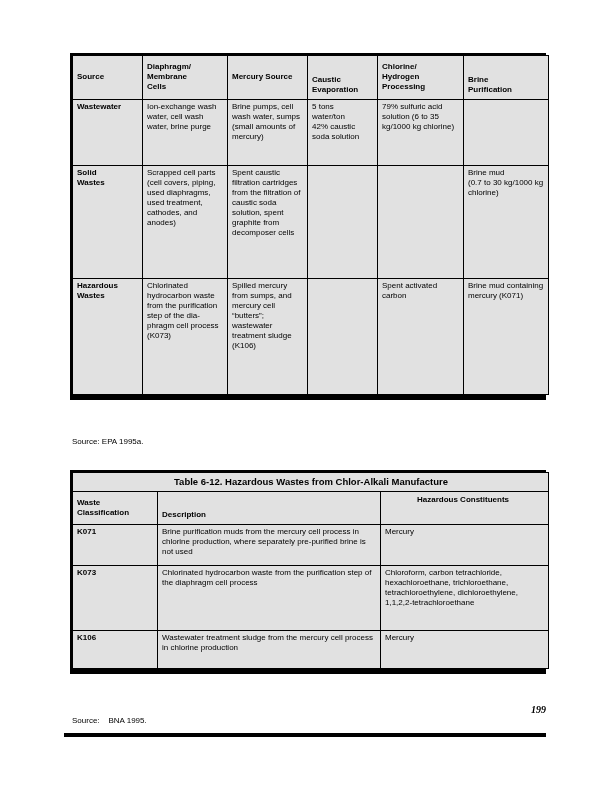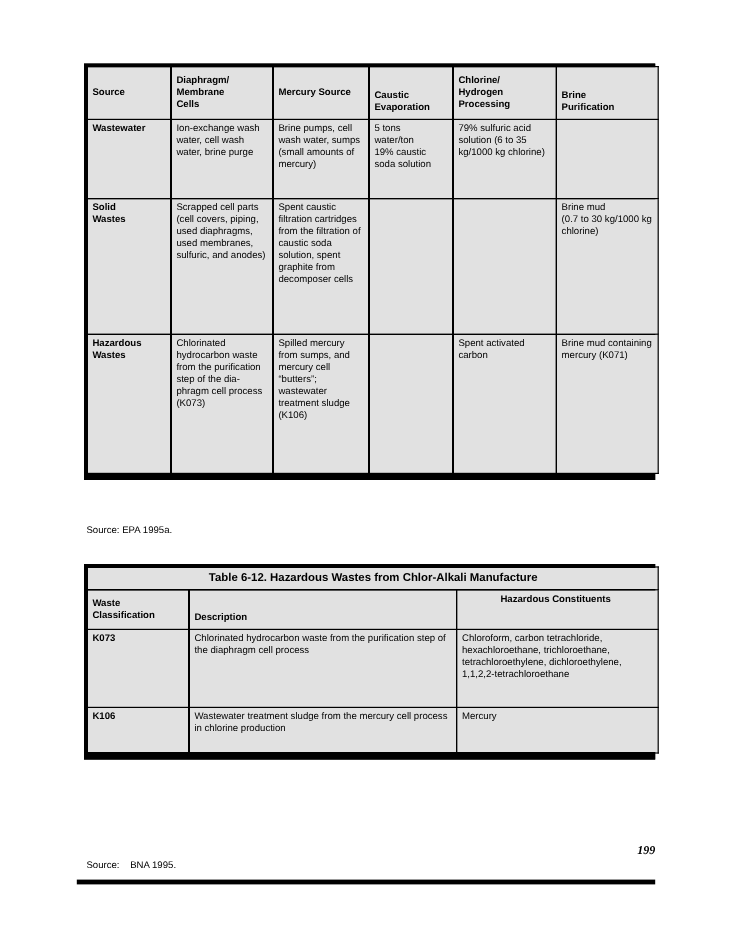--- a/index.html
+++ b/index.html
@@ -86,28 +86,28 @@
 Processing</th>
         <th class="va-bot">Brine
 Purification</th>
       </tr>
       <tr class="r-t1-0">
         <td class="rowhead">Wastewater</td>
         <td>Ion-exchange wash water, cell wash water, brine purge</td>
         <td>Brine pumps, cell wash water, sumps (small amounts of mercury)</td>
         <td>5 tons
 water/ton
-19% caustic soda solution</td>
+42% caustic soda solution</td>
         <td>79% sulfuric acid solution (6 to 35 kg/1000 kg chlorine)</td>
         <td></td>
       </tr>
       <tr class="r-t1-1">
         <td class="rowhead">Solid
 Wastes</td>
-        <td>Scrapped cell parts (cell covers, piping, used diaphragms, used membranes, sulfuric, and anodes)</td>
+        <td>Scrapped cell parts (cell covers, piping, used diaphragms, used treatment, cathodes, and anodes)</td>
         <td>Spent caustic filtration cartridges from the filtration of caustic soda solution, spent graphite from decomposer cells</td>
         <td></td>
         <td></td>
         <td>Brine mud
 (0.7 to 30 kg/1000 kg chlorine)</td>
       </tr>
       <tr class="r-t1-2">
         <td class="rowhead">Hazardous
 Wastes</td>
         <td>Chlorinated hydrocarbon waste from the purification step of the dia-phragm cell process (K073)</td>
@@ -132,20 +132,25 @@
       <tbody>
           <tr class="r-t2-title">
         <th colspan="3" class="tbl-title">Table 6-12.  Hazardous Wastes from Chlor-Alkali Manufacture</th>
       </tr>
       <tr class="r-t2-head">
         <th class="va-mid">Waste
 Classification</th>
         <th class="va-bot">Description</th>
         <th class="va-top">Hazardous Constituents</th>
       </tr>
+      <tr class="r-t2-0">
+        <td class="rowhead">K071</td>
+        <td>Brine purification muds from the mercury cell process in chlorine production, where separately pre-purified brine is not used</td>
+        <td>Mercury</td>
+      </tr>
       <tr class="r-t2-1">
         <td class="rowhead">K073</td>
         <td>Chlorinated hydrocarbon waste from the purification step of the diaphragm cell process</td>
         <td>Chloroform, carbon tetrachloride, hexachloroethane, trichloroethane, tetrachloroethylene, dichloroethylene, 1,1,2,2-tetrachloroethane</td>
       </tr>
       <tr class="r-t2-2">
         <td class="rowhead">K106</td>
         <td>Wastewater treatment sludge from the mercury cell process in chlorine production</td>
         <td>Mercury</td>
       </tr>

